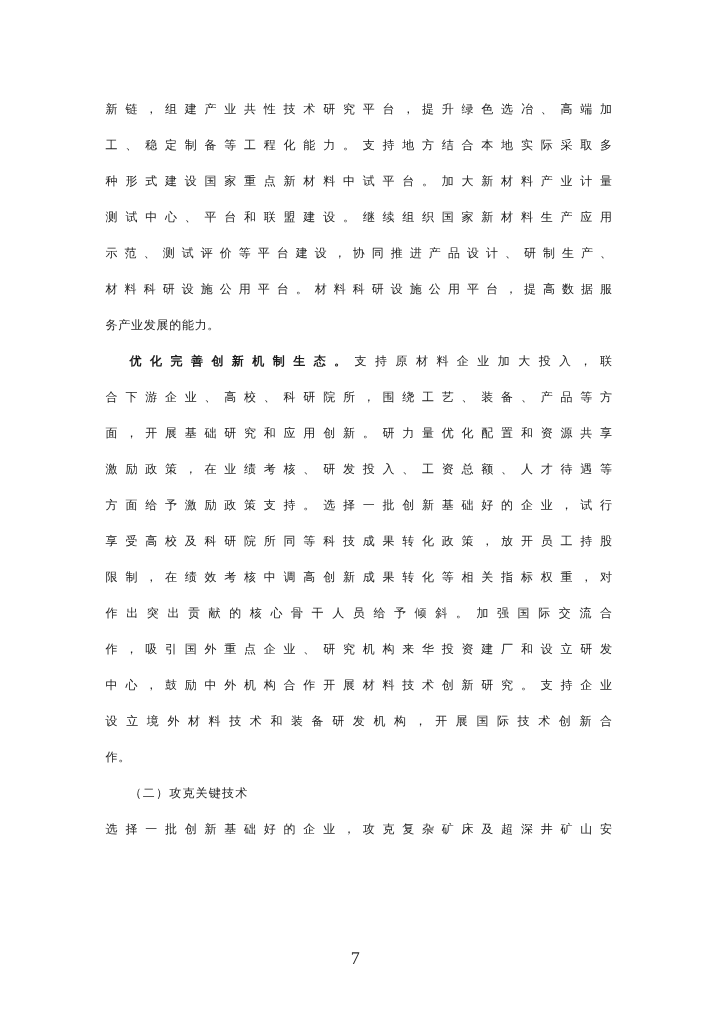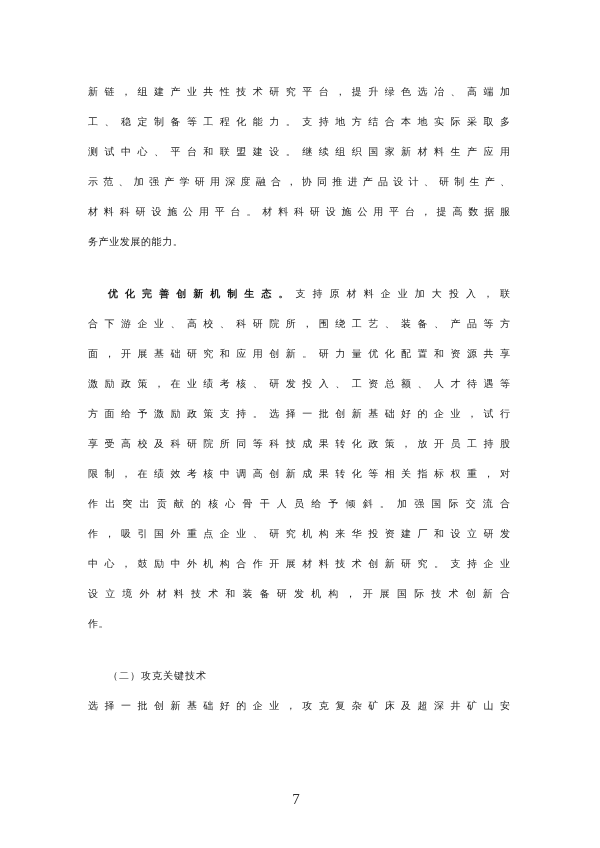--- a/index.html
+++ b/index.html
@@ -29,21 +29,21 @@
     white-space: nowrap;
     color: #1c1c1c;
   }
   .line.justify {
     white-space: normal;
     letter-spacing: 0;
     text-align: justify;
     text-align-last: justify;
     text-justify: inter-character;
   }
-  .line.indent { text-indent: 2em; margin-top: 22px; }
+  .line.indent { text-indent: 2em; }
   .seg.bold { font-weight: bold; }
   .block.heading .line { letter-spacing: 1px; }
   .page-number {
     position: absolute;
     top: 789px;
     left: 0;
     width: 592px;
     text-align: center;
     font-size: 15px;
     color: #2a2a2a;
@@ -51,22 +51,23 @@
   }
 </style>
 </head>
 <body>
 
 <div class="page">
   <div class="doc">
       <div class="block paragraph">
         <div class="line justify"><span class="seg">新链，组建产业共性技术研究平台，提升绿色选冶、高端加</span></div>
         <div class="line justify"><span class="seg">工、稳定制备等工程化能力。支持地方结合本地实际采取多</span></div>
+        <div class="line justify"><span class="seg">种形式建设国家重点新材料中试平台。加大新材料产业计量</span></div>
         <div class="line justify"><span class="seg">测试中心、平台和联盟建设。继续组织国家新材料生产应用</span></div>
-        <div class="line justify"><span class="seg">示范、加强产学研用深度融合，协同推进产品设计、研制生产、</span></div>
+        <div class="line justify"><span class="seg">示范、测试评价等平台建设，协同推进产品设计、研制生产、</span></div>
         <div class="line justify"><span class="seg">材料科研设施公用平台。材料科研设施公用平台，提高数据服</span></div>
         <div class="line"><span class="seg">务产业发展的能力。</span></div>
       </div>
       <div class="block paragraph">
         <div class="line justify indent"><span class="seg bold">优化完善创新机制生态。</span><span class="seg">支持原材料企业加大投入，联</span></div>
         <div class="line justify"><span class="seg">合下游企业、高校、科研院所，围绕工艺、装备、产品等方</span></div>
         <div class="line justify"><span class="seg">面，开展基础研究和应用创新。研力量优化配置和资源共享</span></div>
         <div class="line justify"><span class="seg">激励政策，在业绩考核、研发投入、工资总额、人才待遇等</span></div>
         <div class="line justify"><span class="seg">方面给予激励政策支持。选择一批创新基础好的企业，试行</span></div>
         <div class="line justify"><span class="seg">享受高校及科研院所同等科技成果转化政策，放开员工持股</span></div>

